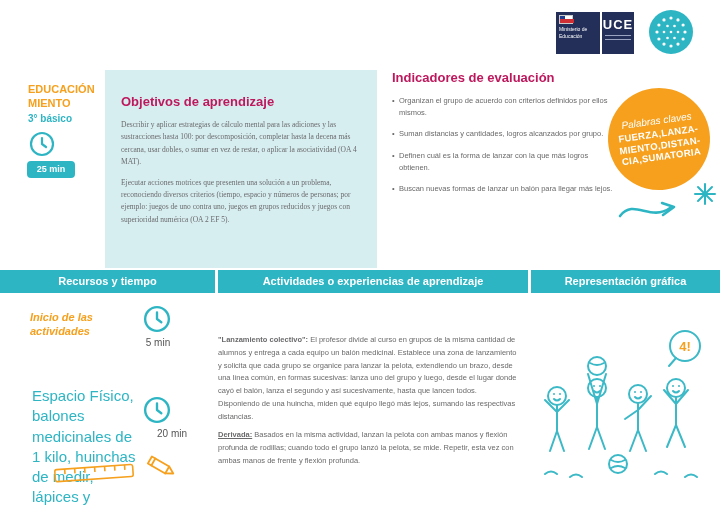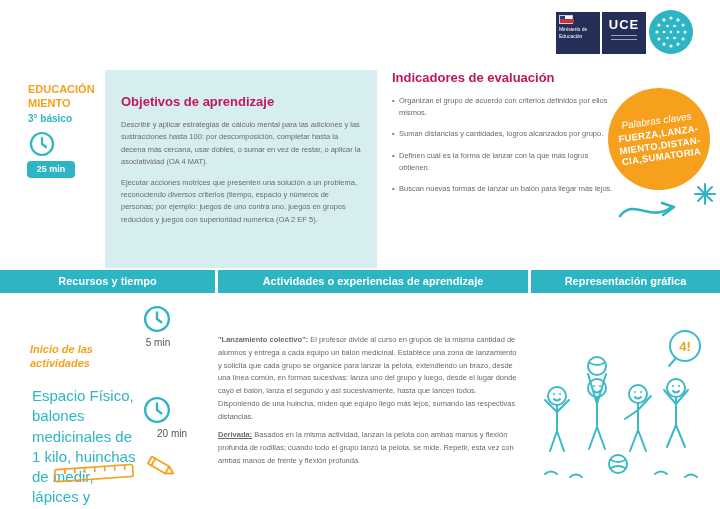--- a/index.html
+++ b/index.html
@@ -10,35 +10,35 @@
   
   .header-bar { position:absolute; left:0; top:8px; width:720px; height:49px; background:#2db5c4; }
   .ficha-label { position:absolute; left:28px; top:21px; font-size:21px; font-weight:bold; color:#fff; letter-spacing:1.5px; }
   .header-title { position:absolute; left:130px; top:27px; font-size:13px; font-weight:bold; color:#fff; }
   .logo-box { position:absolute; top:12px; height:42px; background:#232f58; color:#fff; }
   .logo-ministry { left:556px; width:44px; padding:3px 3px; }
   .flag { width:14px; height:9px; position:relative; background:#fff; border:0.5px solid #ccc; margin-bottom:2px; }
   .flag:before { content:""; position:absolute; left:0; top:0; width:5px; height:4.5px; background:#1f3d8c; }
   .flag:after { content:""; position:absolute; left:0; bottom:0; width:14px; height:4.5px; background:#d03033; }
   .ministry-text { font-size:5px; line-height:1.3; color:#fff; }
-  .logo-uce { left:602px; width:44px; text-align:center; padding-top:5px; }
+  .logo-uce { left:602px; width:32px; text-align:center; padding-top:5px; }
   .uce-text { font-size:13px; font-weight:bold; color:#fff; letter-spacing:1px; }
   .uce-line { width:26px; height:1px; background:#9aa3c0; margin:3px auto 0; }
   .seal { position:absolute; left:648px; top:9px; }
 
   
   .edu-label { position:absolute; left:28px; top:82px; width:80px; color:#f6a01d; font-weight:bold; font-size:11px; line-height:1.3; }
   .grade { position:absolute; left:28px; top:113px; color:#2db5c4; font-weight:bold; font-size:10px; }
   .clock-main { position:absolute; left:29px; top:131px; }
   .duration-pill { position:absolute; left:27px; top:161px; width:48px; height:17px; background:#2db5c4; color:#fff; font-size:9px; font-weight:bold; text-align:center; line-height:17px; border-radius:4px; }
 
   
   .objectives-panel { position:absolute; left:105px; top:70px; width:272px; height:198px; background:#d7eef1; padding:24px 16px; }
   .section-heading { color:#be185d; font-size:13px; font-weight:bold; margin-bottom:10px; }
-  .body-text { font-size:7.5px; color:#6a6a6c; line-height:1.65; margin-bottom:8px; }
+  .body-text { font-size:7.5px; color:#6a6a6c; line-height:1.65; margin-bottom:8px;font-family:Liberation Serif, serif; }
 
   
   .indicators { position:absolute; left:392px; top:70px; width:222px; }
   .indicator-item { font-size:7.5px; color:#6a6a6c; line-height:1.55; margin-bottom:10px; padding-left:7px; position:relative; }
   .indicator-item:before { content:"•"; position:absolute; left:0; top:0; color:#6a6a6c; }
 
   
   .kw-badge { position:absolute; left:608px; top:88px; width:102px; height:102px; border-radius:50%; background:#f6a01d;
               display:flex; flex-direction:column; align-items:center; justify-content:center; transform:rotate(-8deg); }
   .kw-label { color:#fff; font-size:10px; font-style:italic; margin-bottom:2px; }
@@ -46,21 +46,21 @@
   .arrow-doodle { position:absolute; left:616px; top:194px; }
   .star-doodle { position:absolute; left:693px; top:182px; }
 
   
   .bar-seg { position:absolute; top:270px; height:23px; background:#2db5c4; color:#fff; font-size:11px; font-weight:bold; text-align:center; line-height:23px; }
   .seg-res { left:0; width:215px; }
   .seg-act { left:218px; width:310px; }
   .seg-gra { left:531px; width:189px; }
 
   
-  .start-label { position:absolute; left:30px; top:310px; width:102px; color:#f6a01d; font-size:11px; font-weight:bold; font-style:italic; line-height:1.3;margin-top:32px; }
+  .start-label { position:absolute; left:30px; top:310px; width:102px; color:#f6a01d; font-size:11px; font-weight:bold; font-style:italic; line-height:1.3; }
   .clock-1 { position:absolute; left:143px; top:305px; }
   .time-1 { position:absolute; left:138px; top:337px; width:40px; text-align:center; font-size:10px; color:#555; }
   .materials { position:absolute; left:32px; top:386px; width:110px; color:#2db5c4; font-size:15px; line-height:1.35; }
   .clock-2 { position:absolute; left:143px; top:396px; }
   .time-2 { position:absolute; left:136px; top:428px; width:44px; text-align:center; font-size:10px; color:#555;margin-left:14px; }
   .pencil-doodle { position:absolute; left:144px; top:450px; }
   .ruler-doodle { position:absolute; left:52px; top:460px; }
 
   
   .activity-text { position:absolute; left:218px; top:334px; width:302px; font-size:7.5px; color:#6a6a6c; line-height:1.7; }

